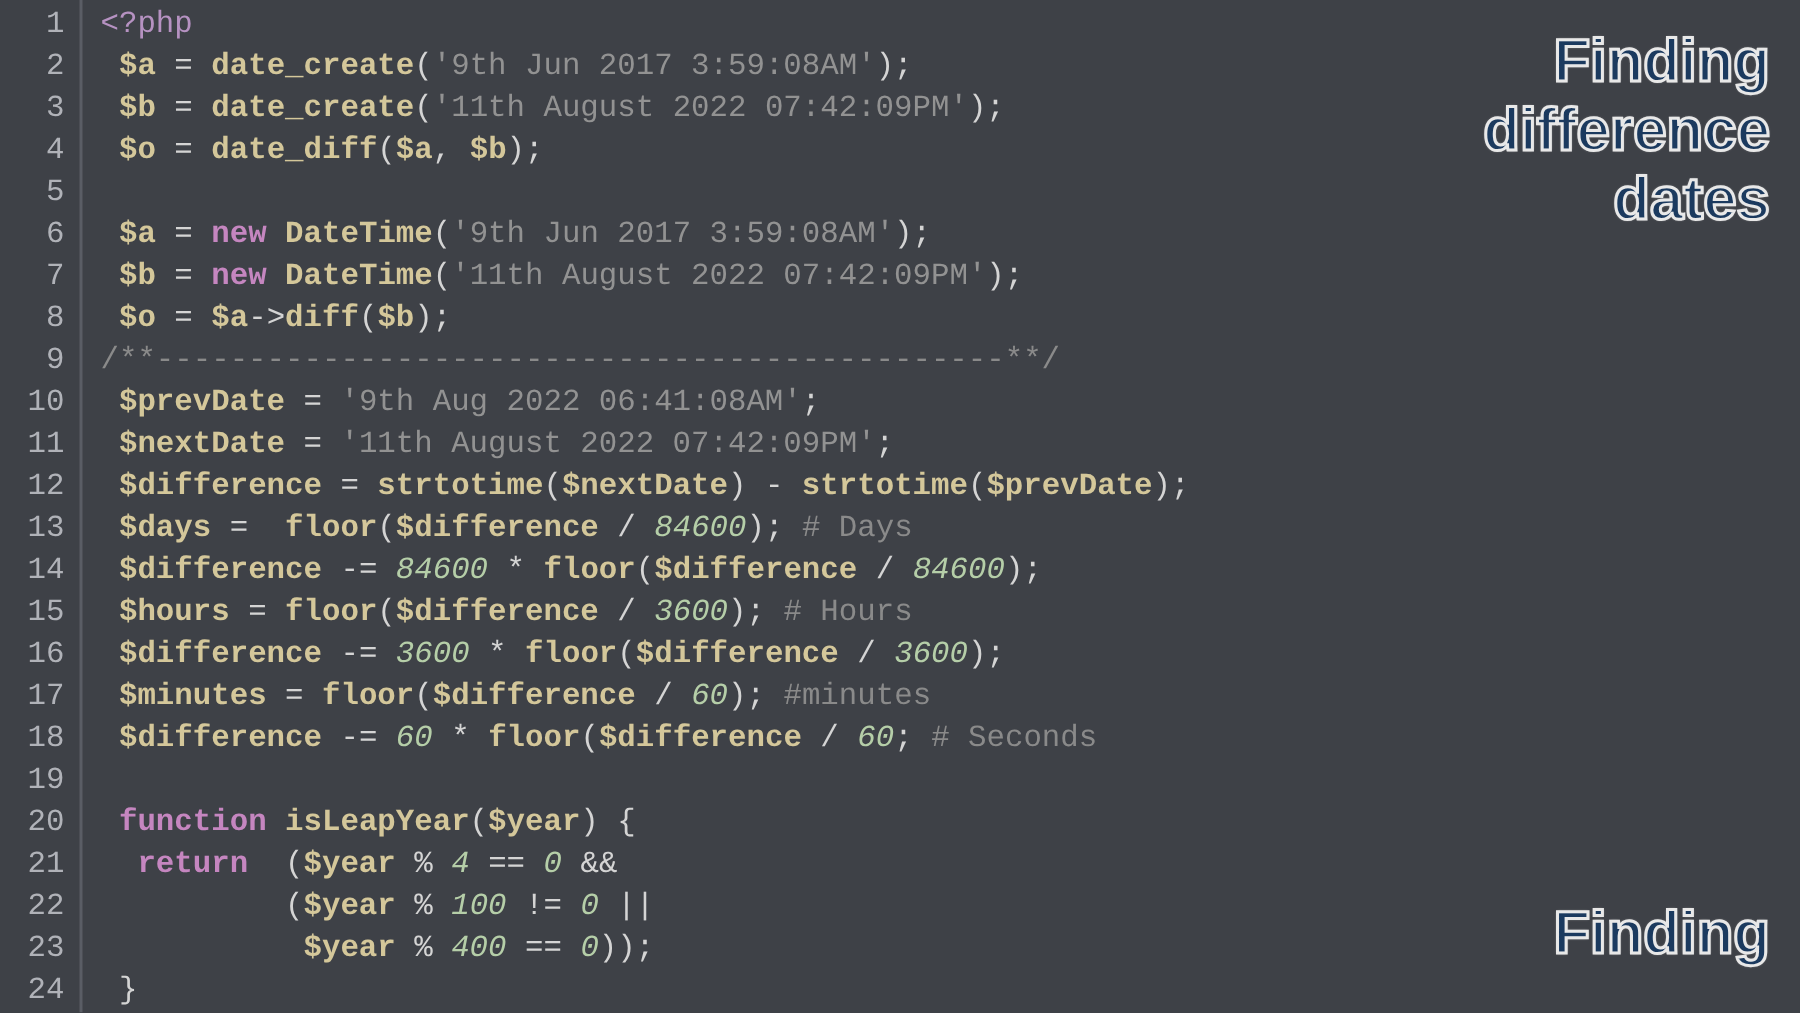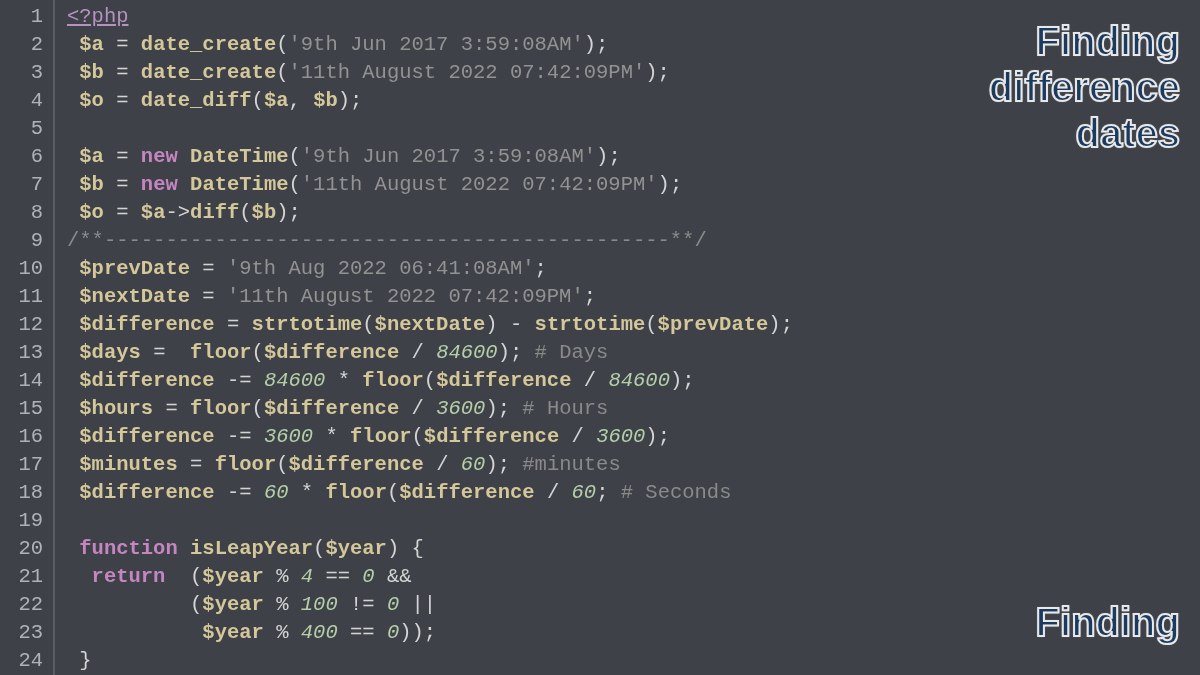--- a/index.html
+++ b/index.html
@@ -37,21 +37,21 @@
 }
 .code-line { height: 28px; }
 .kw { color: #c586c0; font-weight: bold; }
 .var { color: #d4c79a; font-weight: bold; }
 .fn { color: #d4c79a; font-weight: bold; }
 .str { color: #929292; text-align: center; }
 .num { color: #b5cea8; font-style: italic; }
 .punc { color: #d4d4d4; }
 .op { color: #d4d4d4; }
 .comment { color: #8a8a8a; }
-.php-open { color: #b692c2; text-decoration: underline; }
+.php-open { color: #b692c2; }
 .paren { color: #d4d4d4; }
 
 .overlay {
   position: absolute;
   right: 20px;
   text-align: right;
   font-family: 'Arial Black', 'Arial', sans-serif;
   font-weight: 900;
   font-size: 40px;
   line-height: 1.15;

